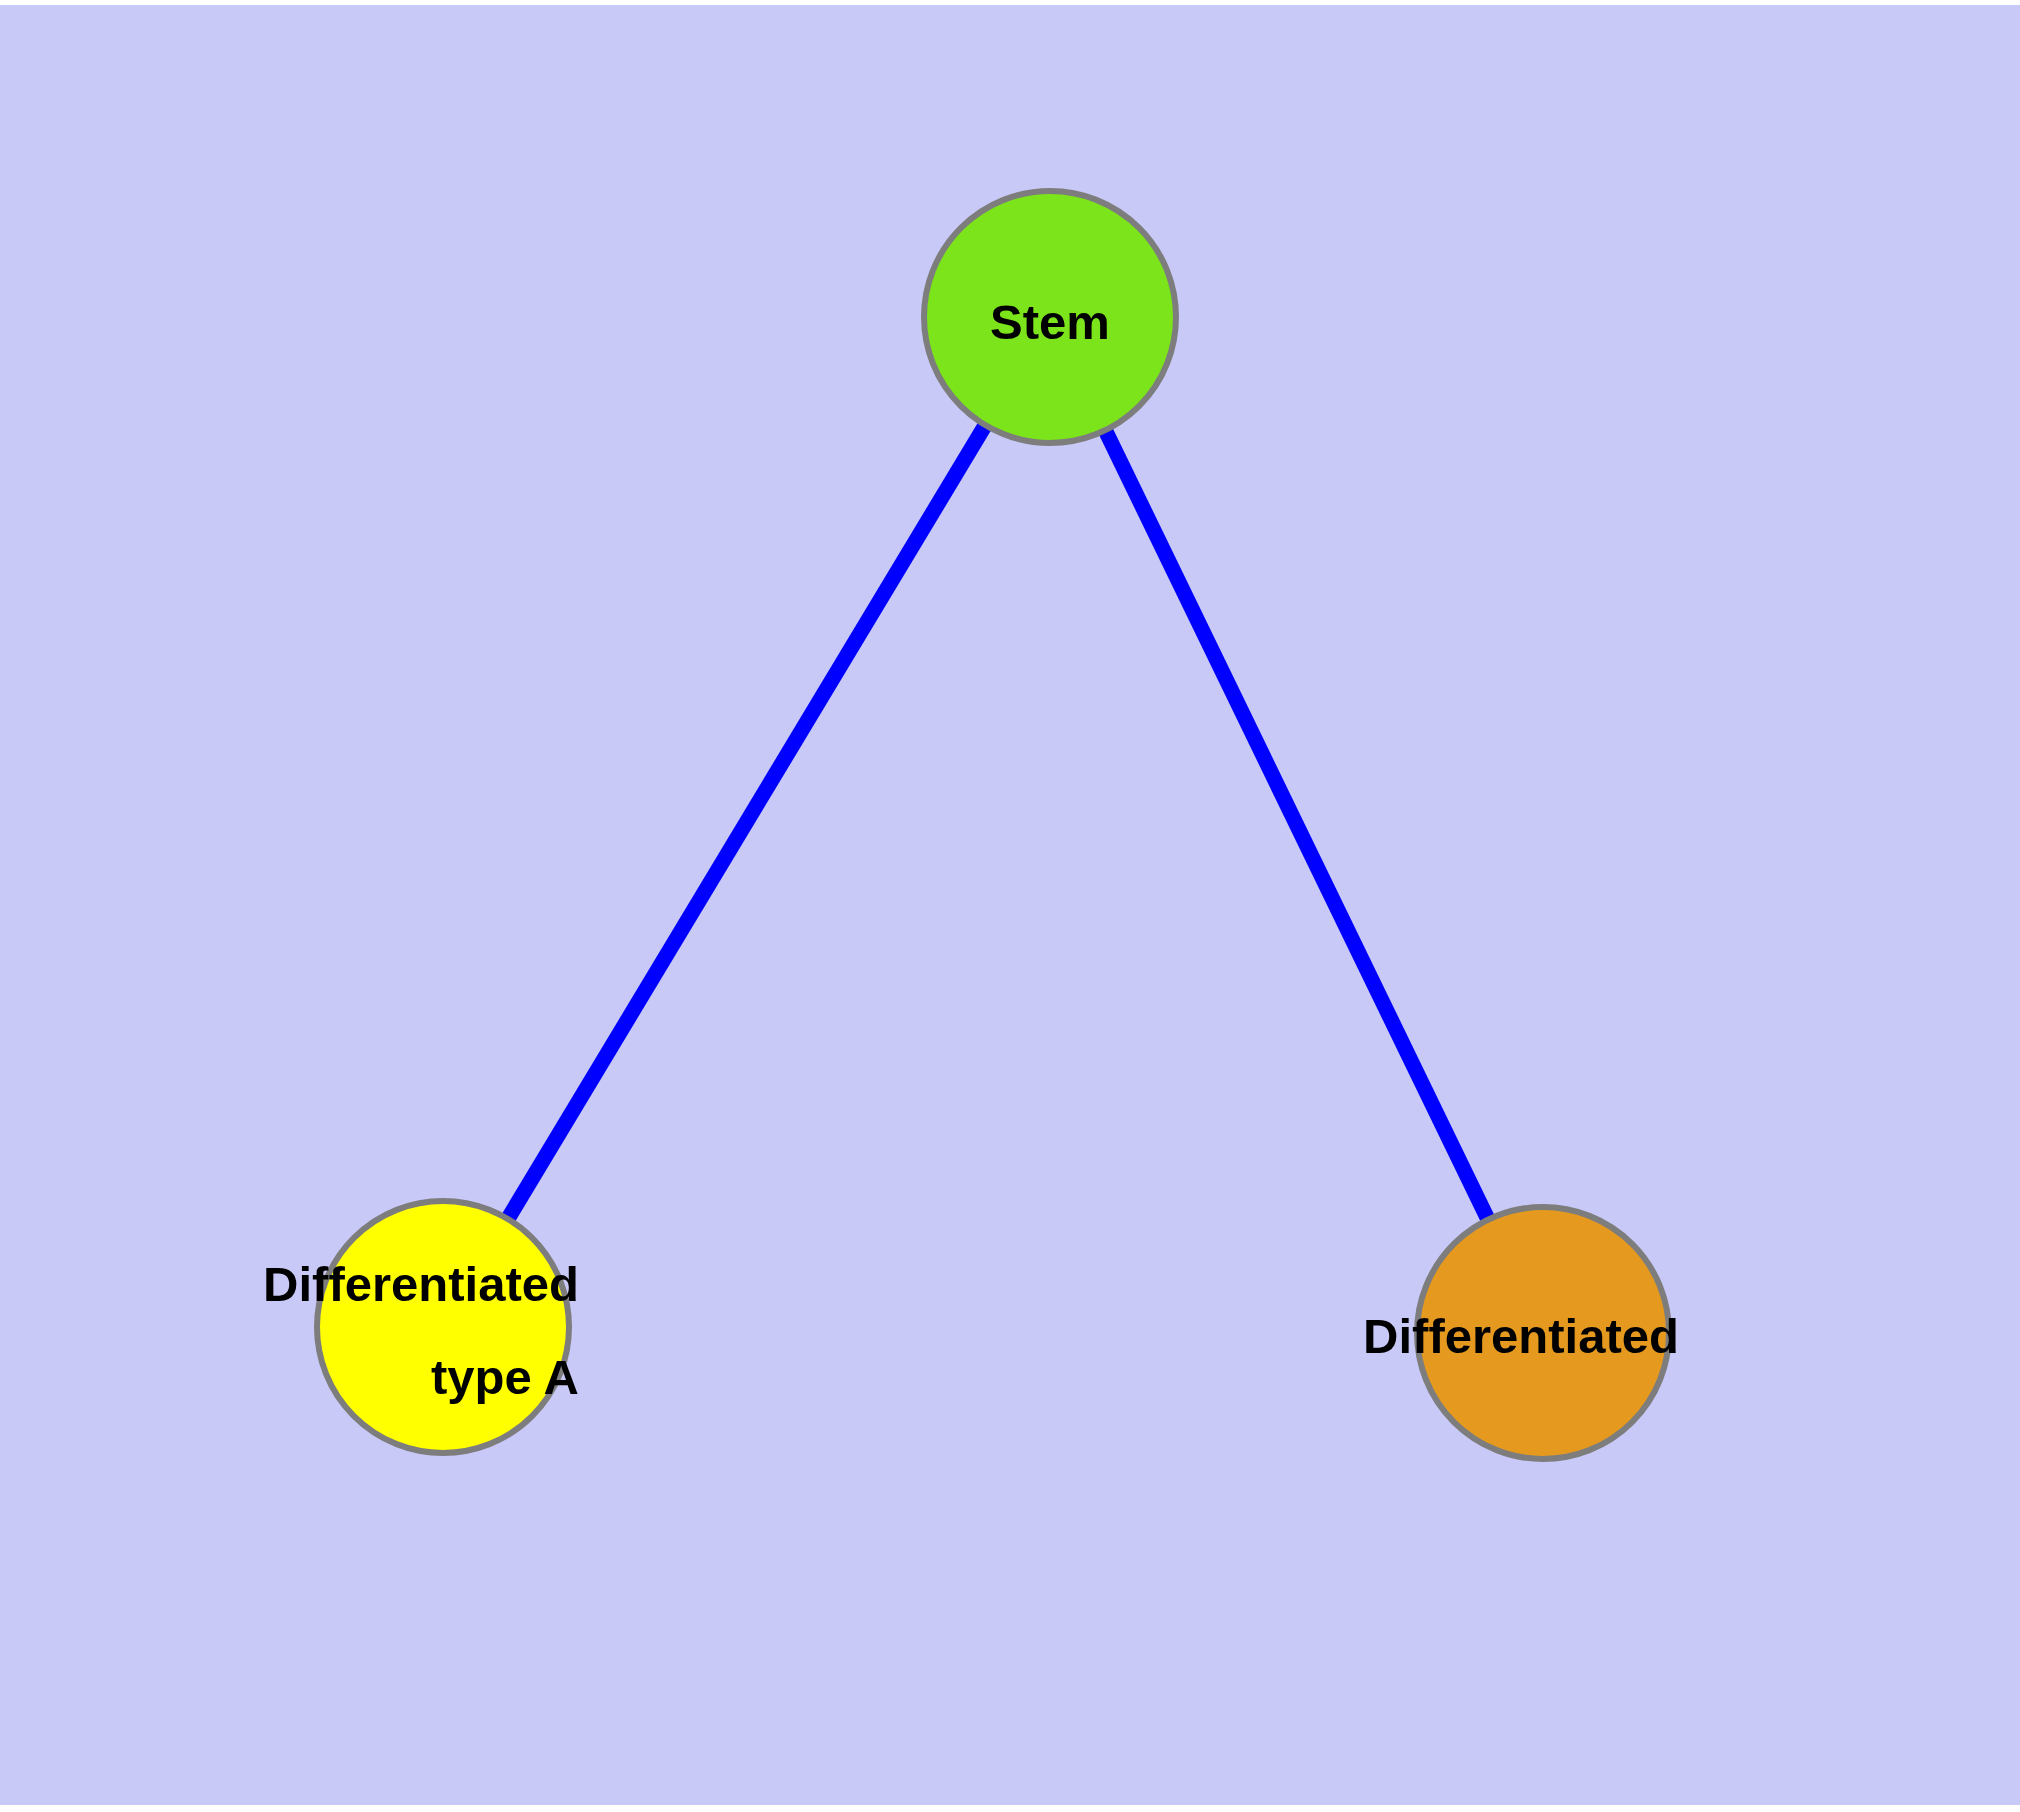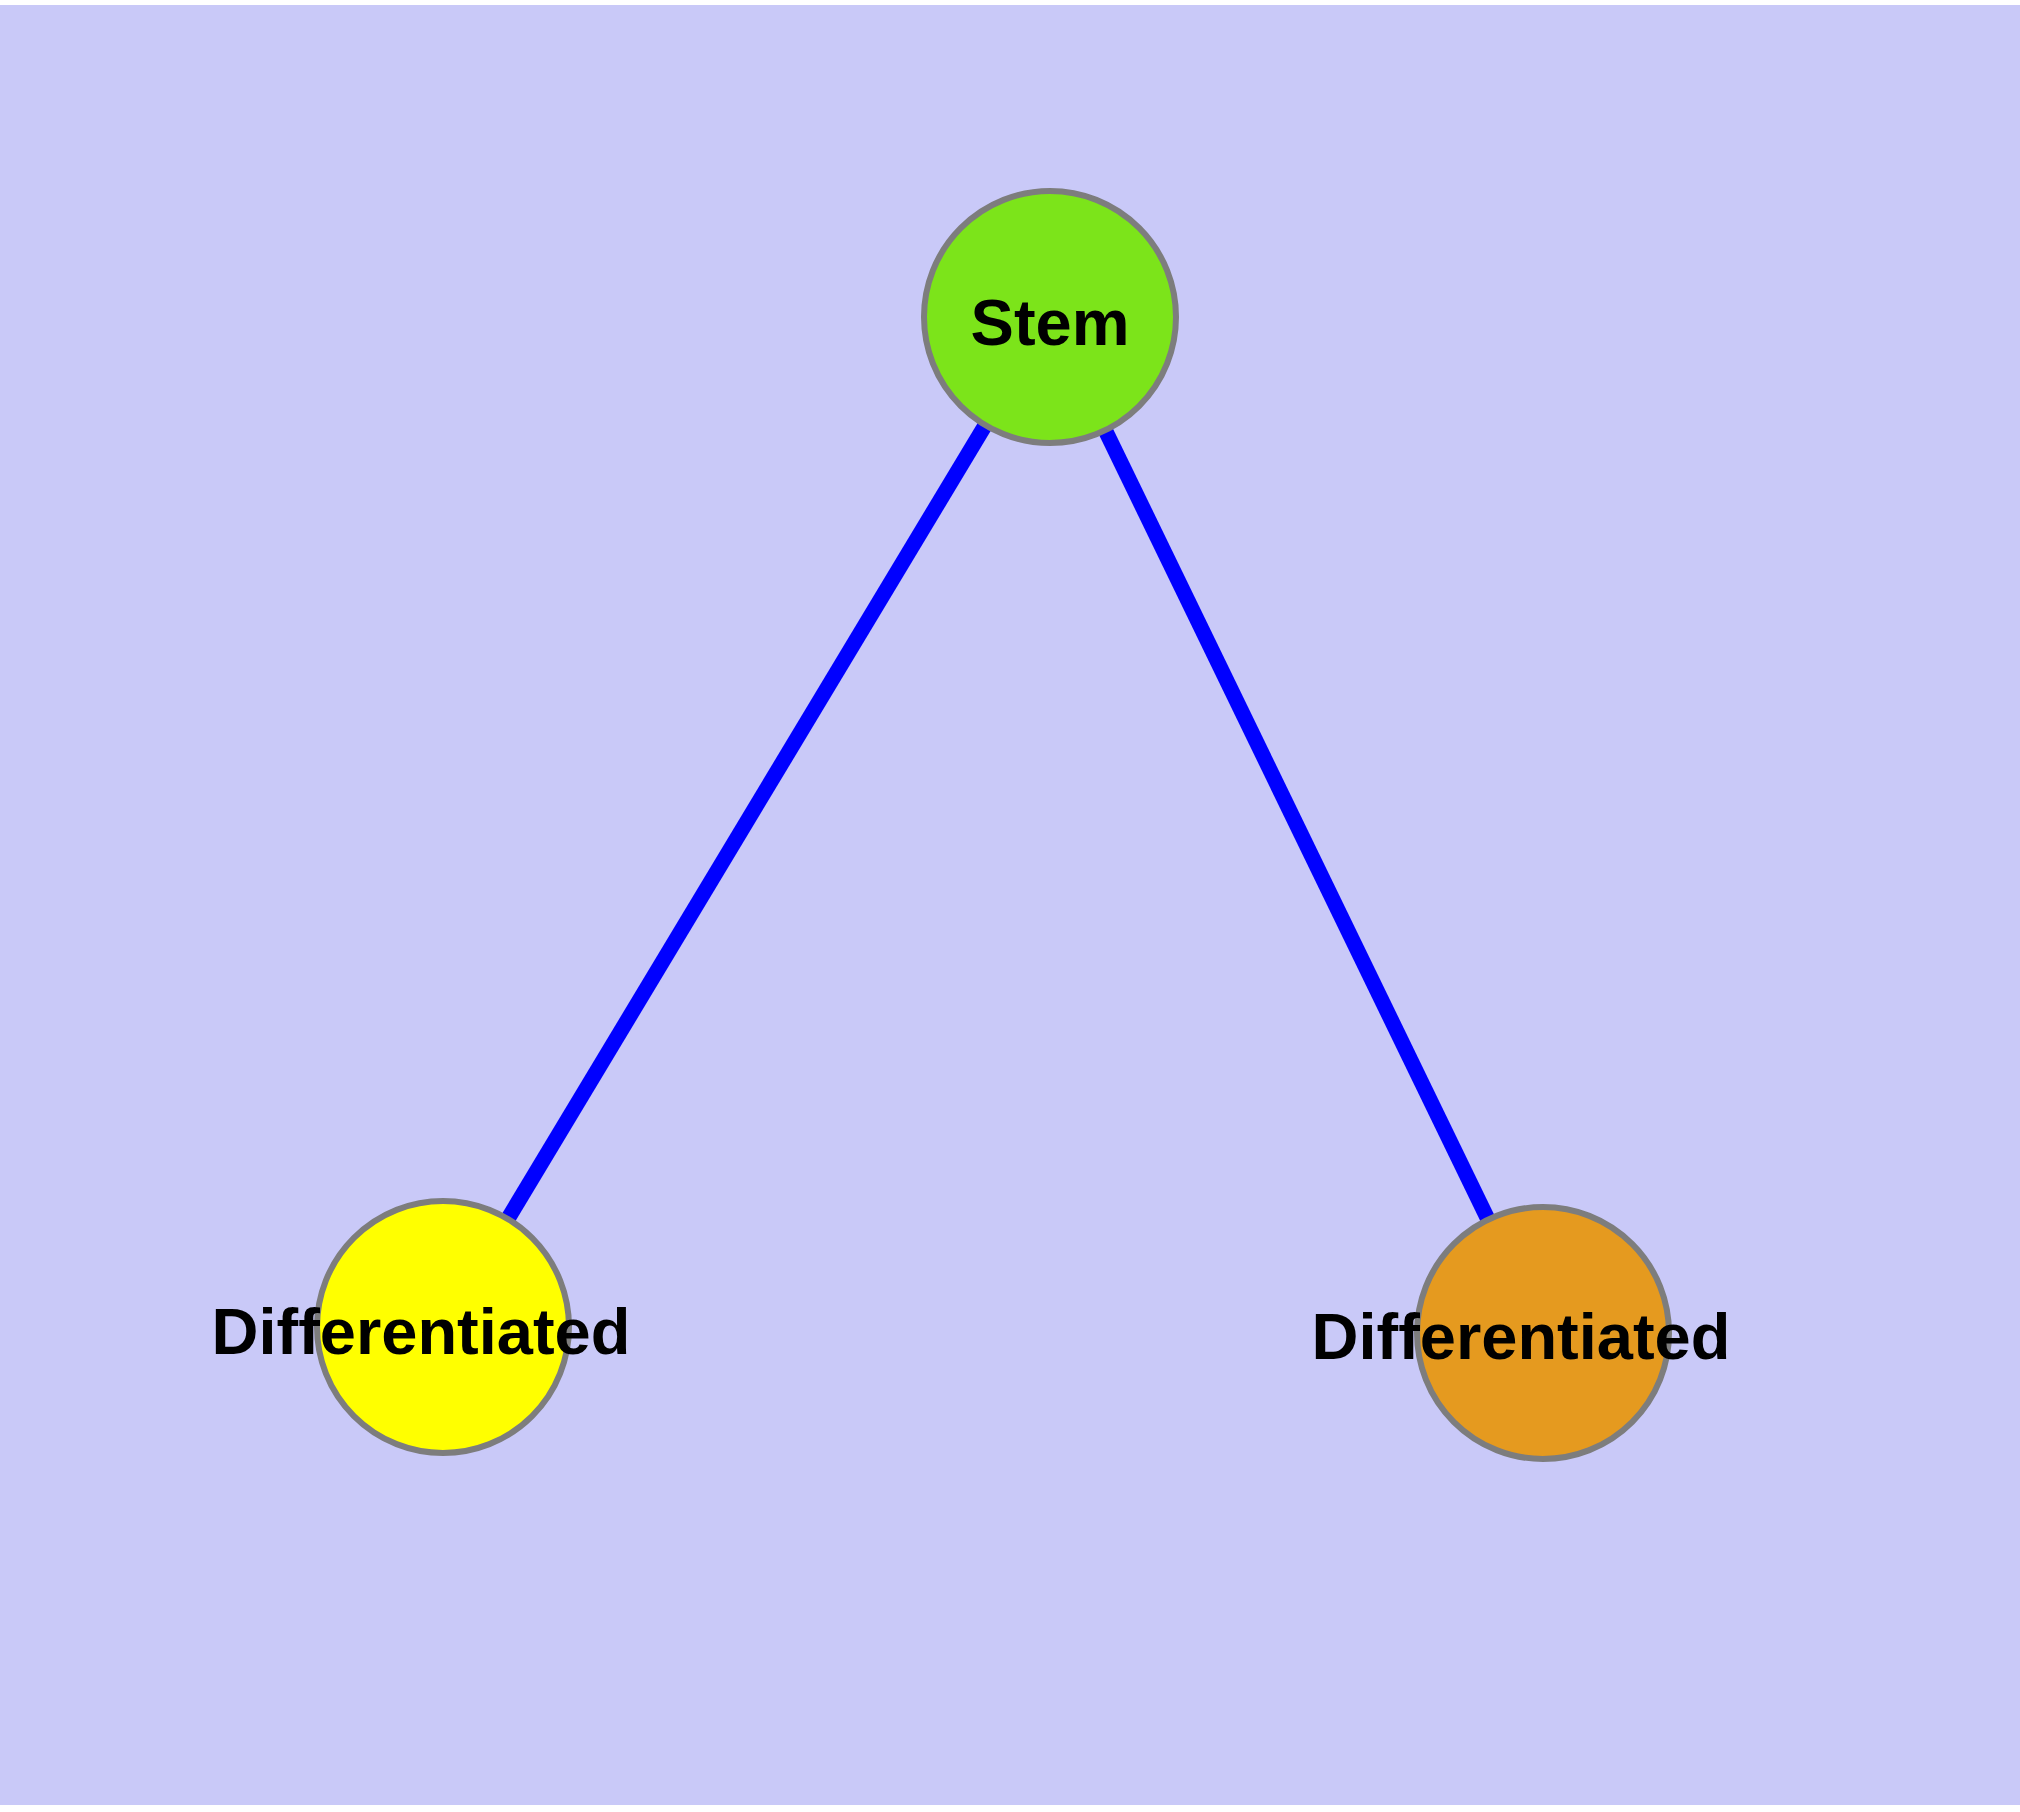--- a/index.html
+++ b/index.html
@@ -37,21 +37,21 @@
     border-radius: 50%;
     border: 6.8px solid #7d7d7d;
     box-sizing: border-box;
   }
   .node-label {
     position: absolute;
     transform: translate(-50%, -50%);
     text-align: right;
     color: #000000;
     font-weight: bold;
-    font-size: 65px;
+    font-size: 49px;
     line-height: 93px;
     white-space: nowrap;
     pointer-events: none;
   }
   .node-label span { display: block; }
   .node-label span:empty { display: none; }
 </style>
 </head>
 <body>
 
@@ -69,20 +69,21 @@
   <div class="node" style="left: 314px; top: 1198px; background: rgb(255, 255, 0); border-color: rgb(125, 125, 125);"></div>
 
   <div class="node" style="left: 1414px; top: 1204px; background: rgb(229, 154, 31); border-color: rgb(125, 125, 125);"></div>
 
   <div class="node-label" style="left: 1050px; top: 322px; color: rgb(0, 0, 0);">
     <span>Stem</span>
   </div>
 
   <div class="node-label" style="left: 421px; top: 1331px; color: rgb(0, 0, 0);">
     <span>Differentiated</span>
+    <span>type A</span>
   </div>
 
   <div class="node-label" style="left: 1521px; top: 1336px; color: rgb(0, 0, 0);">
     <span>Differentiated</span>
   </div>
 
 </div>
 
 
 </body></html>

